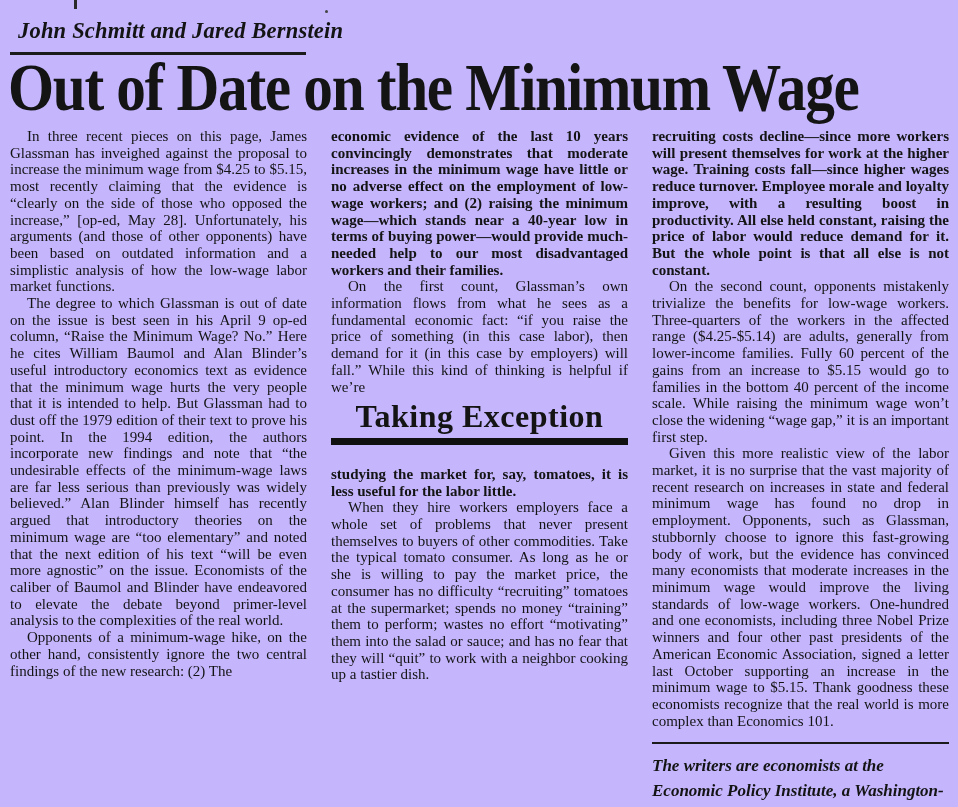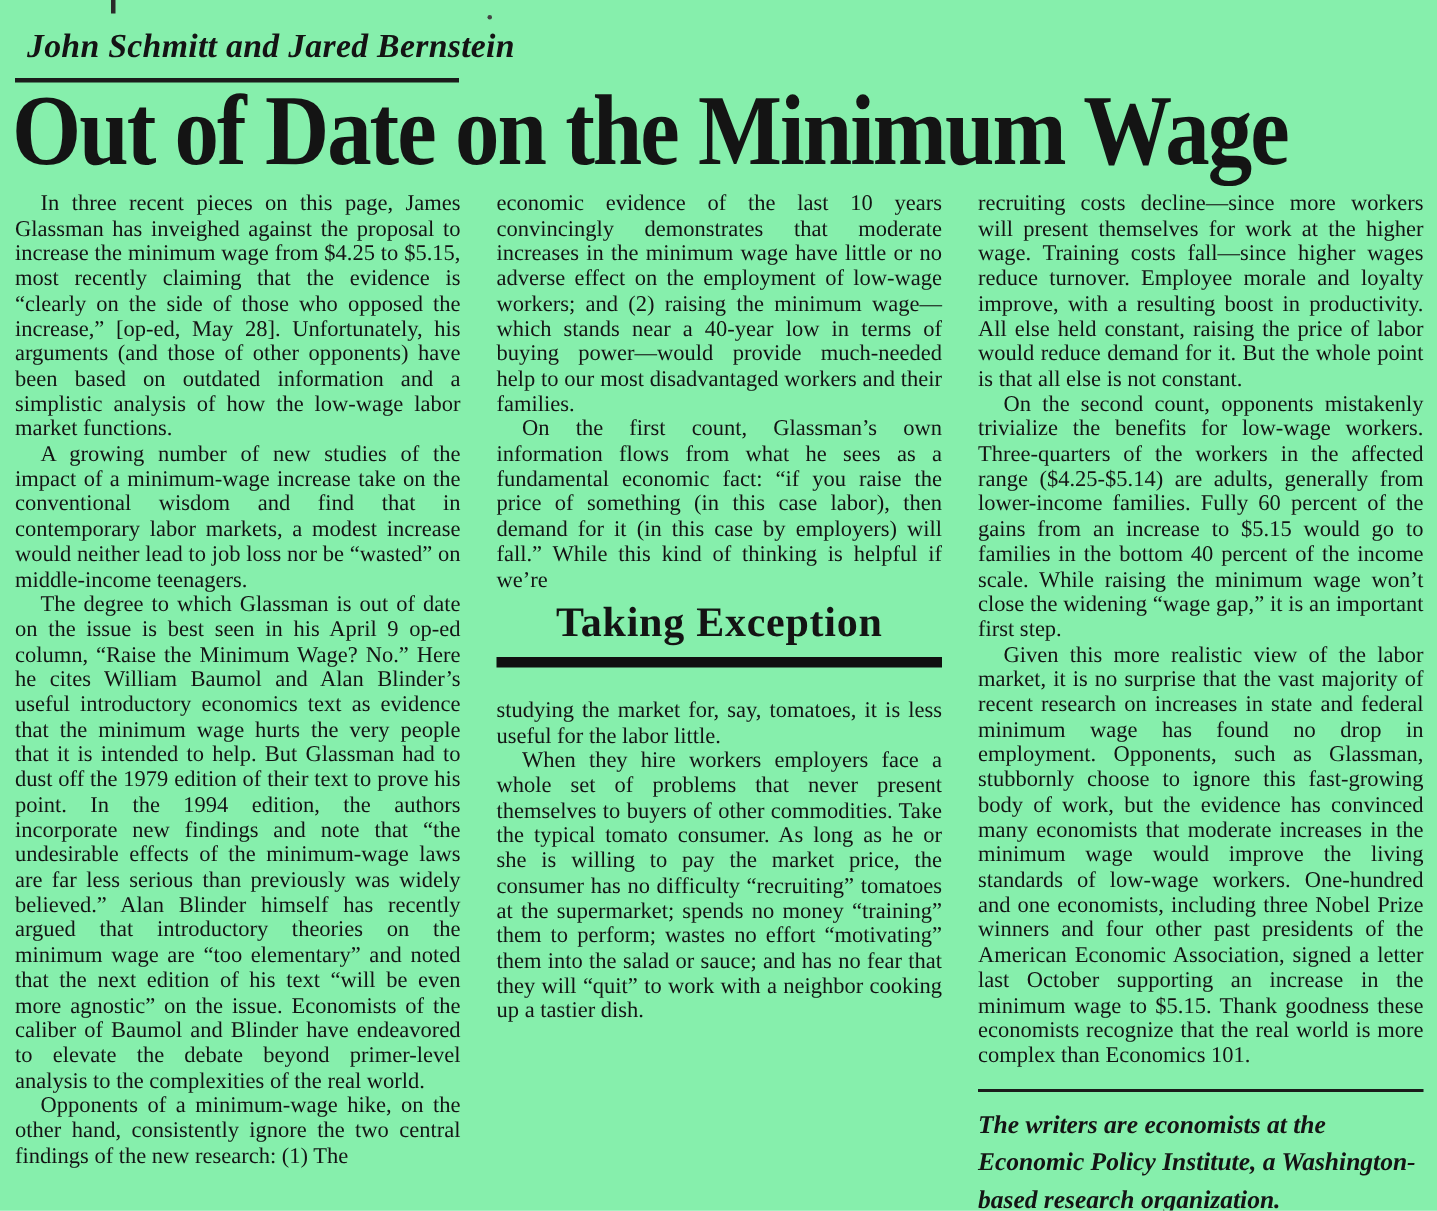--- a/index.html
+++ b/index.html
@@ -1,20 +1,20 @@
 <!DOCTYPE html>
 <html><head>
 <meta charset="utf-8">
 <style>
   html, body { margin: 0; padding: 0; }
   .page {
     position: relative;
     width: 958px;
     height: 807px;
-    background: #86efac;
+    background: #c4b5fd;
     color: #141414;
     font-family: "Liberation Serif", serif;
     overflow: hidden;
   }
   .artifact-tick {
     position: absolute; left: 74px; top: 0;
     width: 3px; height: 9px; background: #2a2a2a;
   }
   .artifact-dot {
     position: absolute; left: 325px; top: 10px;
@@ -38,25 +38,25 @@
   .columns {
     position: absolute; left: 10px; top: 128px; width: 939px;
     display: flex; gap: 24px;
   }
   .col {
     width: 297px; flex: 0 0 297px;
     font-size: 15px; line-height: 16.7px;
     text-align: justify;
   }
   .para { margin: 0; text-indent: 17px; }
-  .para.noindent { text-indent: 0; }
+  .para.noindent { text-indent: 0; font-weight: bold; }
   .section-block { margin: 13px 0 21px 0; }
   .section-head {
     margin: 0 0 13px 0; text-align: center; text-indent: 0;
-    font-size: 28px; font-weight: bold; letter-spacing: 0.5px;
+    font-size: 32px; font-weight: bold; letter-spacing: 0.5px;
   }
   .section-rule { height: 7px; background: #101010; }
   .footer-rule { margin-top: 13px; height: 2px; background: #1b1b1b; }
   .tagline {
     margin: 9px 0 0 0; text-indent: 0; text-align: left;
     font-size: 17px; line-height: 25px;
     font-weight: bold; font-style: italic;
   }
 </style>
 </head>
@@ -70,23 +70,22 @@
   <header>
     <h2 class="byline">John Schmitt and Jared Bernstein</h2>
     <div class="byline-rule"></div>
     <h1 class="headline">Out of Date on the Minimum Wage</h1>
   </header>
 
   <div class="columns">
 
     <div class="col">
       <p class="para">In three recent pieces on this page, James Glassman has inveighed against the proposal to increase the minimum wage from $4.25 to $5.15, most recently claiming that the evidence is “clearly on the side of those who opposed the increase,” [op-ed, May 28]. Unfortunately, his arguments (and those of other opponents) have been based on outdated information and a simplistic analysis of how the low-wage labor market functions.</p>
-      <p class="para">A growing number of new studies of the impact of a minimum-wage increase take on the conventional wisdom and find that in contemporary labor markets, a modest increase would neither lead to job loss nor be “wasted” on middle-income teenagers.</p>
       <p class="para">The degree to which Glassman is out of date on the issue is best seen in his April 9 op-ed column, “Raise the Minimum Wage? No.” Here he cites William Baumol and Alan Blinder’s useful introductory economics text as evidence that the minimum wage hurts the very people that it is intended to help. But Glassman had to dust off the 1979 edition of their text to prove his point. In the 1994 edition, the authors incorporate new findings and note that “the undesirable effects of the minimum-wage laws are far less serious than previously was widely believed.” Alan Blinder himself has recently argued that introductory theories on the minimum wage are “too elementary” and noted that the next edition of his text “will be even more agnostic” on the issue. Economists of the caliber of Baumol and Blinder have endeavored to elevate the debate beyond primer-level analysis to the complexities of the real world.</p>
-      <p class="para">Opponents of a minimum-wage hike, on the other hand, consistently ignore the two central findings of the new research: (1) The</p>
+      <p class="para">Opponents of a minimum-wage hike, on the other hand, consistently ignore the two central findings of the new research: (2) The</p>
     </div>
 
     <div class="col">
       <p class="para noindent">economic evidence of the last 10 years convincingly demonstrates that moderate increases in the minimum wage have little or no adverse effect on the employment of low-wage workers; and (2) raising the minimum wage—which stands near a 40-year low in terms of buying power—would provide much-needed help to our most disadvantaged workers and their families.</p>
       <p class="para">On the first count, Glassman’s own information flows from what he sees as a fundamental economic fact: “if you raise the price of something (in this case labor), then demand for it (in this case by employers) will fall.” While this kind of thinking is helpful if we’re</p>
       <div class="section-block">
         <h3 class="section-head">Taking Exception</h3>
         <div class="section-rule"></div>
       </div>
       <p class="para noindent">studying the market for, say, tomatoes, it is less useful for the labor little.</p>

